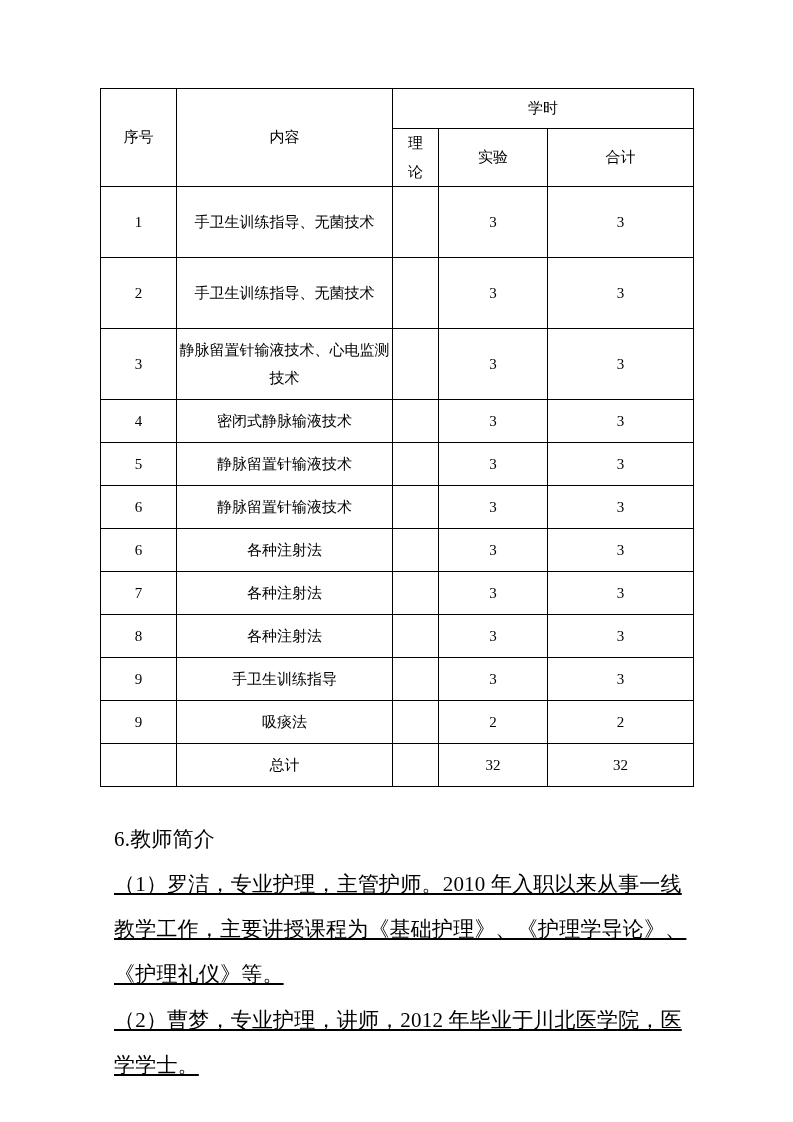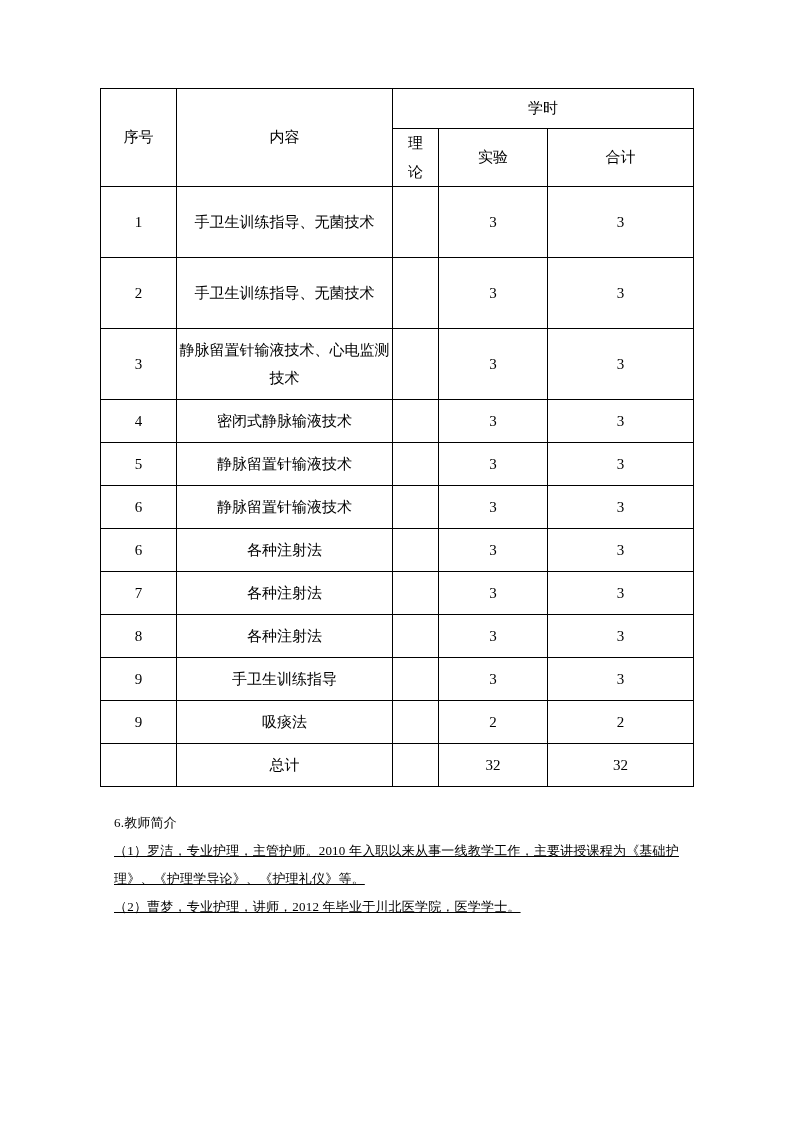--- a/index.html
+++ b/index.html
@@ -56,22 +56,22 @@
   }
   .row-tall td { height: 70px; }
   .row-short td { height: 42px; }
 
   .theory-vert {
     line-height: 1.25;
     font-size: 15px;
   }
 
   .body-text {
-    margin-top: 22px;
-    font-size: 13px;
+    margin-top: 30px;
+    font-size: 21px;
     line-height: 2.15;
     letter-spacing: 0.2px;
   }
   .body-text p {
     margin: 0;
     text-indent: 0;
     padding-left: 14px;
   }
   .body-text p.indent {
     padding-left: 14px;

